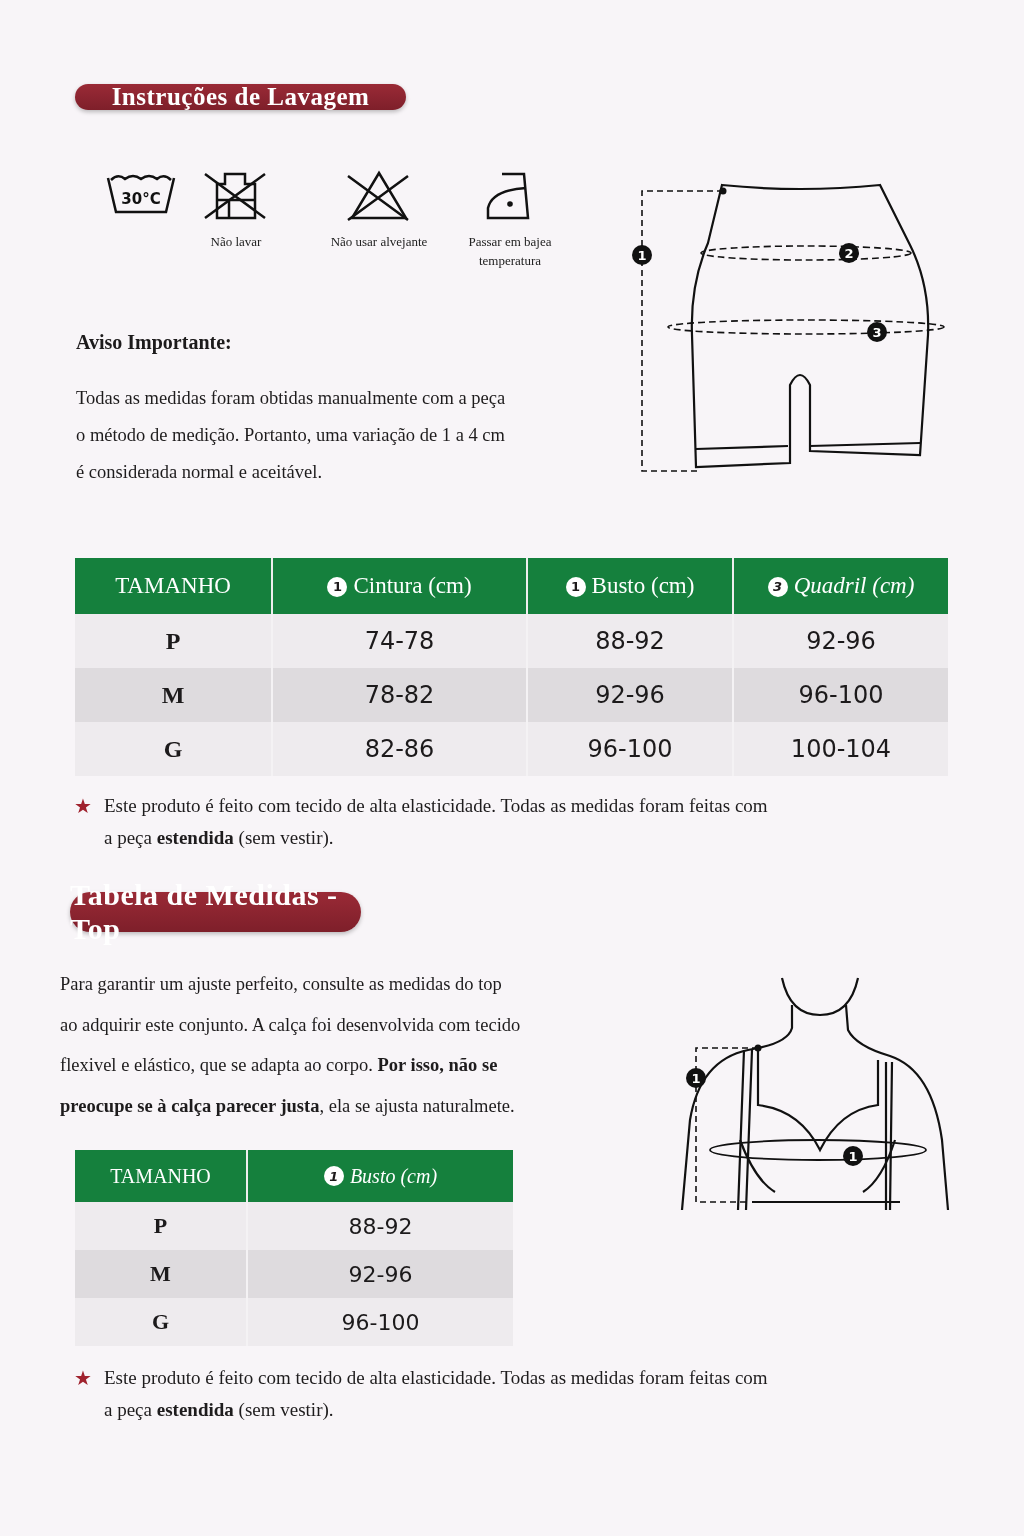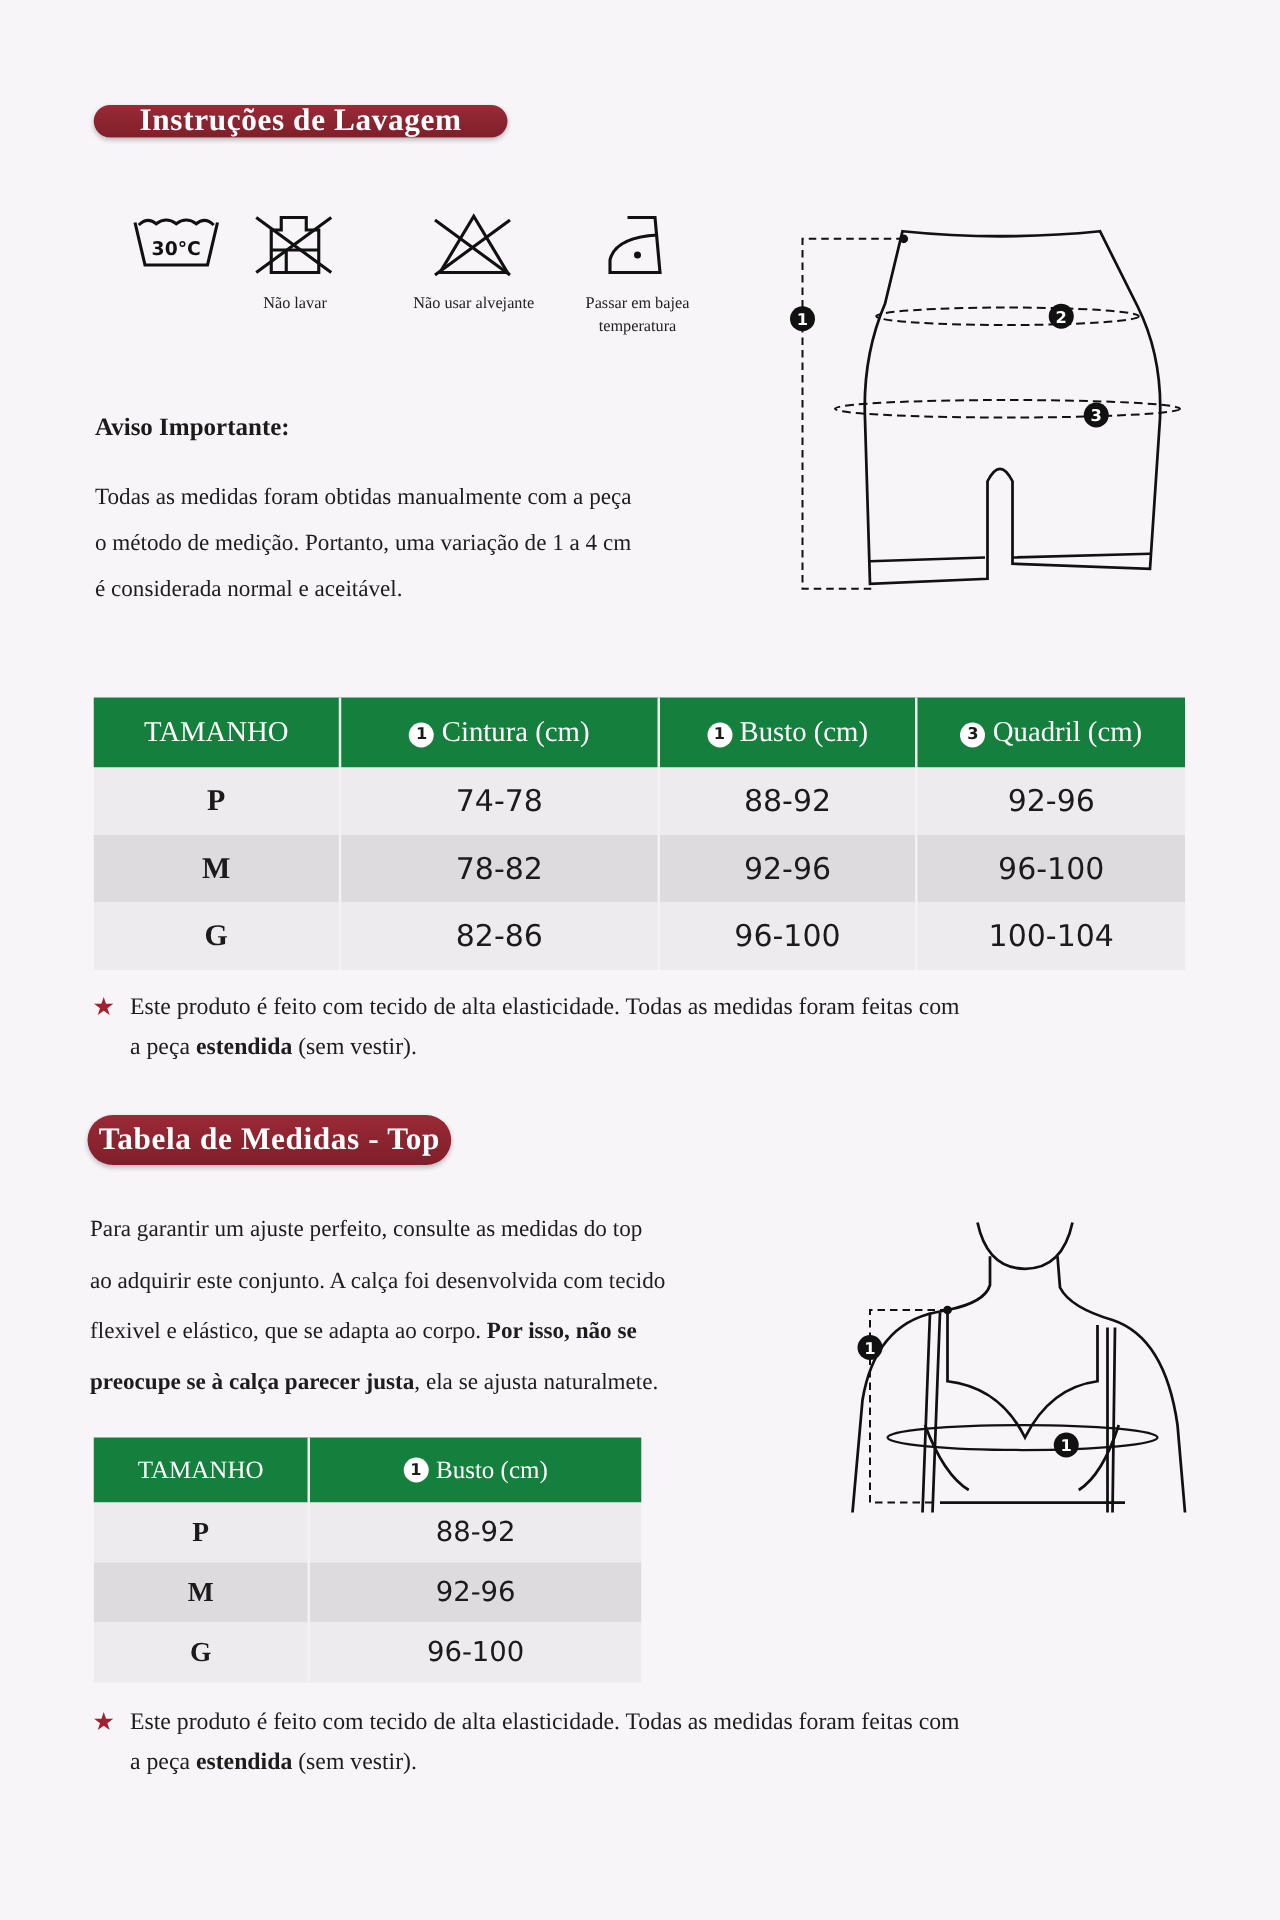--- a/index.html
+++ b/index.html
@@ -9,30 +9,30 @@
     font-family:"DejaVu Serif", serif; color:#1c1a1b;
   }
   .pill {
     position:absolute; background:linear-gradient(#9a2a36,#7e1f2a);
     color:#fff; border-radius:22px; font-weight:bold;
     box-shadow:0 2px 4px rgba(0,0,0,0.25);
     display:flex; align-items:center; justify-content:center;
     font-family:"Liberation Serif", serif; letter-spacing:0.5px;
   }
   #pill1 { left:75px; top:84px; width:331px; height:26px; font-size:25px; }
-  #pill2 { left:70px; top:892px; width:291px; height:40px; font-size:25px; }
+  #pill2 { left:70px; top:892px; width:291px; height:40px; font-size:30px; }
   .care { position:absolute; top:170px; text-align:center; }
   .care svg { display:block; margin:0 auto; }
   .care .lbl { font-family:"Liberation Serif", serif; font-size:13px; line-height:19px; color:#222; margin-top:10px; }
   .heading { position:absolute; font-family:"Liberation Serif", serif; font-weight:bold; font-size:20px; }
   .para { position:absolute; font-family:"Liberation Serif", serif; font-size:18.5px; line-height:37px; color:#1e1c1d; }
   .para b { font-weight:bold; }
   table { position:absolute; border-collapse:collapse; font-family:"Liberation Serif", serif; }
   th { background:#15803d; color:#fff; font-weight:normal; border-right:2px solid #eee; }
-  th:last-child { border-right:none; }
+  th:last-child { border-right:none;font-style:italic; }
   td { text-align:center; border-right:2px solid #f4f2f4; }
   td:last-child { border-right:none; }
   tr.r0 td, tr.r2 td { background:#eeebee; }
   tr.r1 td { background:#dedbde; }
   td.size { font-weight:bold; font-family:"Liberation Serif", serif; }
   td.val { font-family:"DejaVu Sans", sans-serif; }
   .badge { display:inline-flex; width:20px; height:20px; border-radius:50%; background:#fff; color:#1e1a1b; font-family:"DejaVu Sans", sans-serif; font-size:13px; font-weight:bold; align-items:center; justify-content:center; margin-right:6px; vertical-align:2px; }
   #t1 { left:75px; top:558px; width:873px; }
   #t1 th { height:54px; font-size:23px; }
   #t1 td { height:52px; font-size:24px; }
@@ -158,21 +158,21 @@
 </table>
 
 <div class="note" style="left:104px;top:790px;">
   <span class="star">★</span>
   <div>Este produto é feito com tecido de alta elasticidade. Todas as medidas foram feitas com</div>
   <div><span>a peça </span><b>estendida</b><span> (sem vestir).</span></div>
 </div>
 
 <div id="pill2" class="pill">Tabela de Medidas - Top</div>
 
-<div class="para" style="left:72px;top:964px;line-height:40.5px;">
+<div class="para" style="left:60px;top:964px;line-height:40.5px;">
   <div>Para garantir um ajuste perfeito, consulte as medidas do top</div>
   <div>ao adquirir este conjunto. A calça foi desenvolvida com tecido</div>
   <div><span>flexivel e elástico, que se adapta ao corpo. </span><b>Por isso, não se</b></div>
   <div><b>preocupe se à calça parecer justa</b><span>, ela se ajusta naturalmete.</span></div>
 </div>
 
 <svg class="diagram" style="left:670px;top:970px;" width="290" height="250" viewBox="0 0 290 250">
   <g fill="none" stroke="#111" stroke-width="2.2">
     <path d="M112 8 Q120 45 150 45 Q180 45 188 8"></path>
     <path d="M122 35 L122 58 Q118 72 88 78 L78 80 Q30 90 20 150 L12 240"></path>

